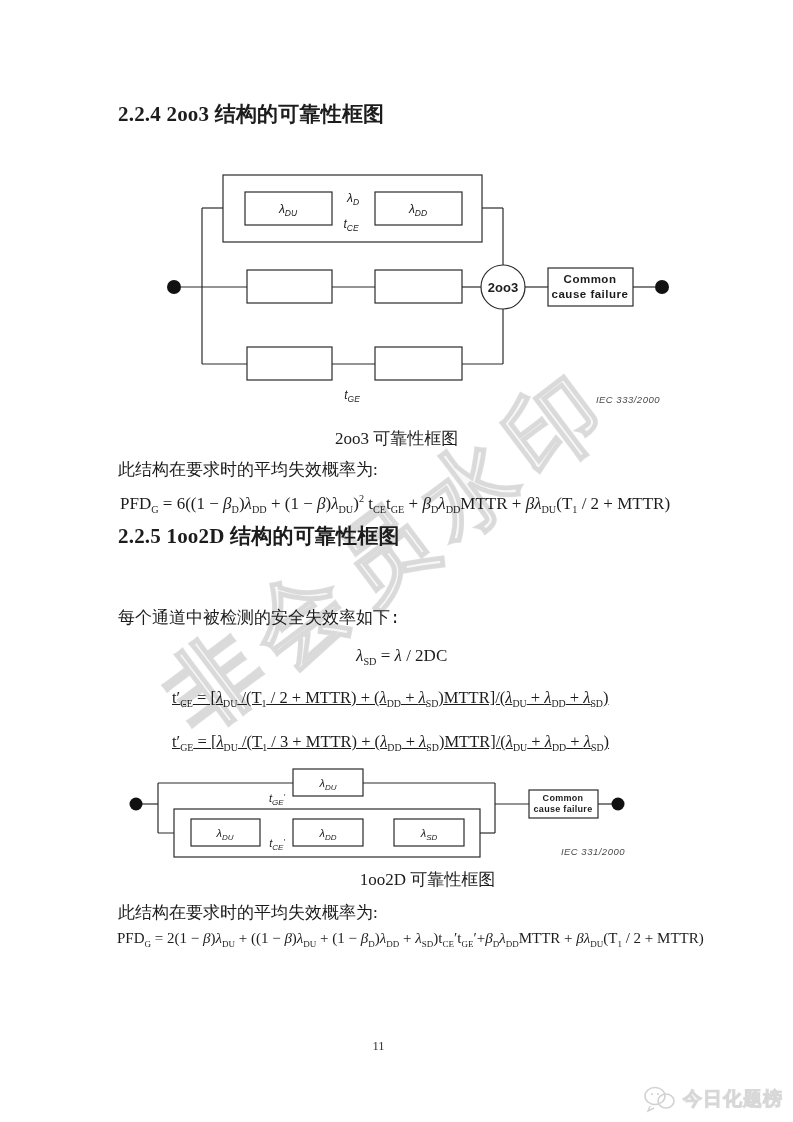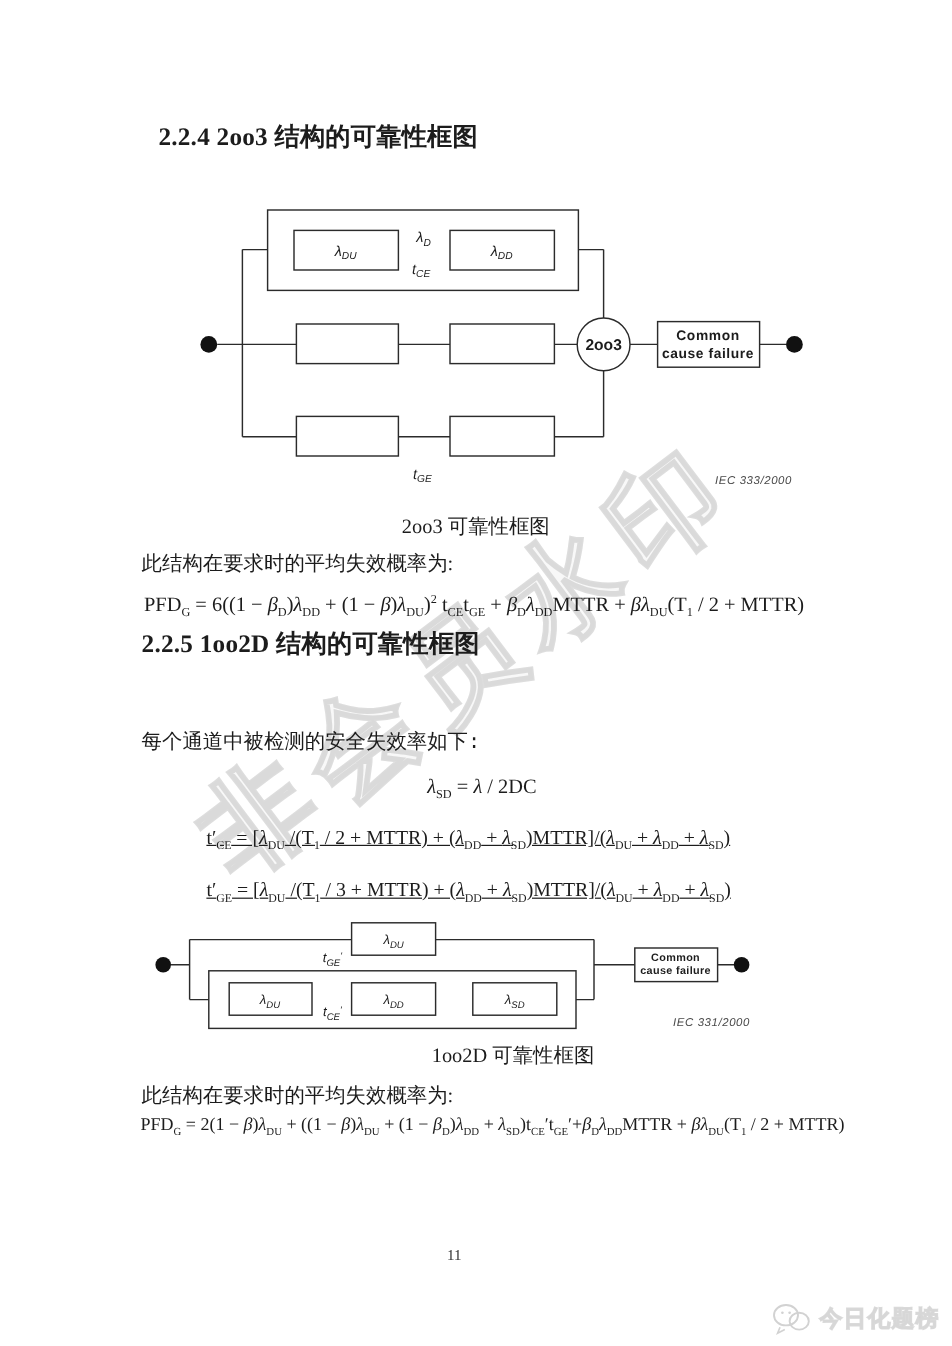--- a/index.html
+++ b/index.html
@@ -49,21 +49,21 @@
 </style>
 </head>
 <body>
 
 <div class="page">
 
   <div class="watermark">非会员水印</div>
 
   <div class="content">
 
-    <div class="abs heading" style="left:132px; top:100px;">2.2.4 2oo3 结构的可靠性框图</div>
+    <div class="abs heading" style="left:118px; top:100px;">2.2.4 2oo3 结构的可靠性框图</div>
 
     <svg class="abs" style="left:130px; top:162px;" width="560" height="250" viewBox="0 0 560 250">
       <g class="ln">
         <line x1="51" y1="125" x2="117" y2="125"></line>
         <line x1="202" y1="125" x2="245" y2="125"></line>
         <line x1="332" y1="125" x2="351" y2="125"></line>
         <line x1="395" y1="125" x2="418" y2="125"></line>
         <line x1="503" y1="125" x2="525" y2="125"></line>
         <line x1="72" y1="46" x2="72" y2="202"></line>
         <line x1="72" y1="46" x2="93" y2="46"></line>

